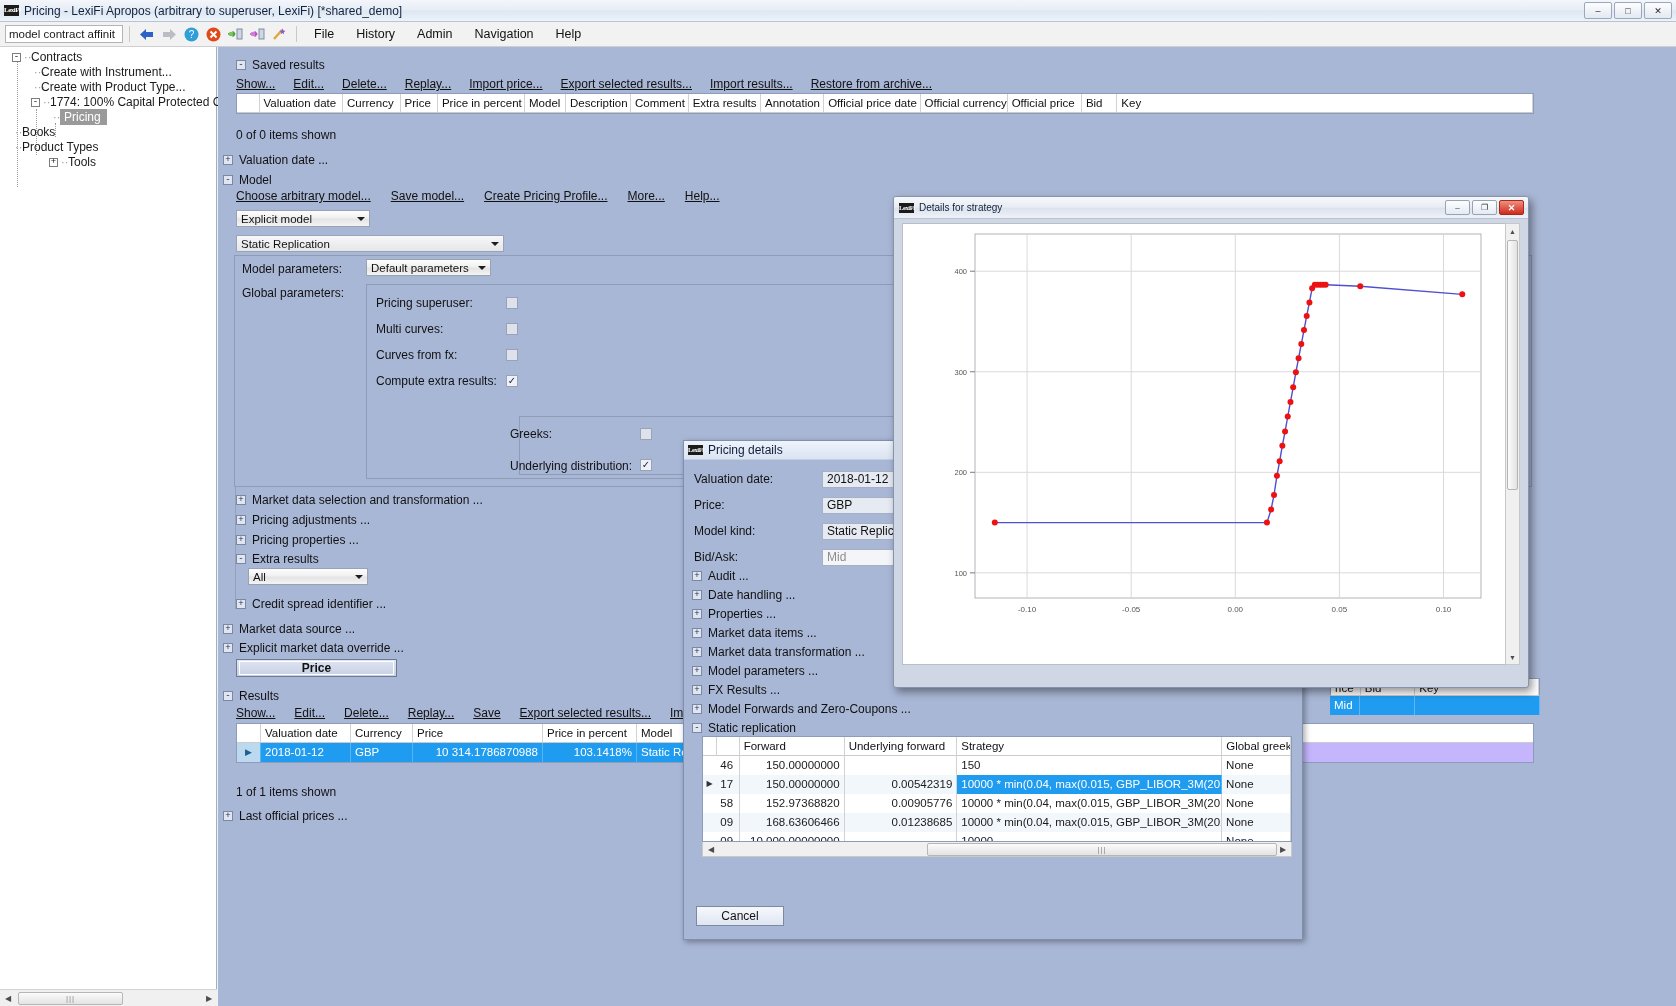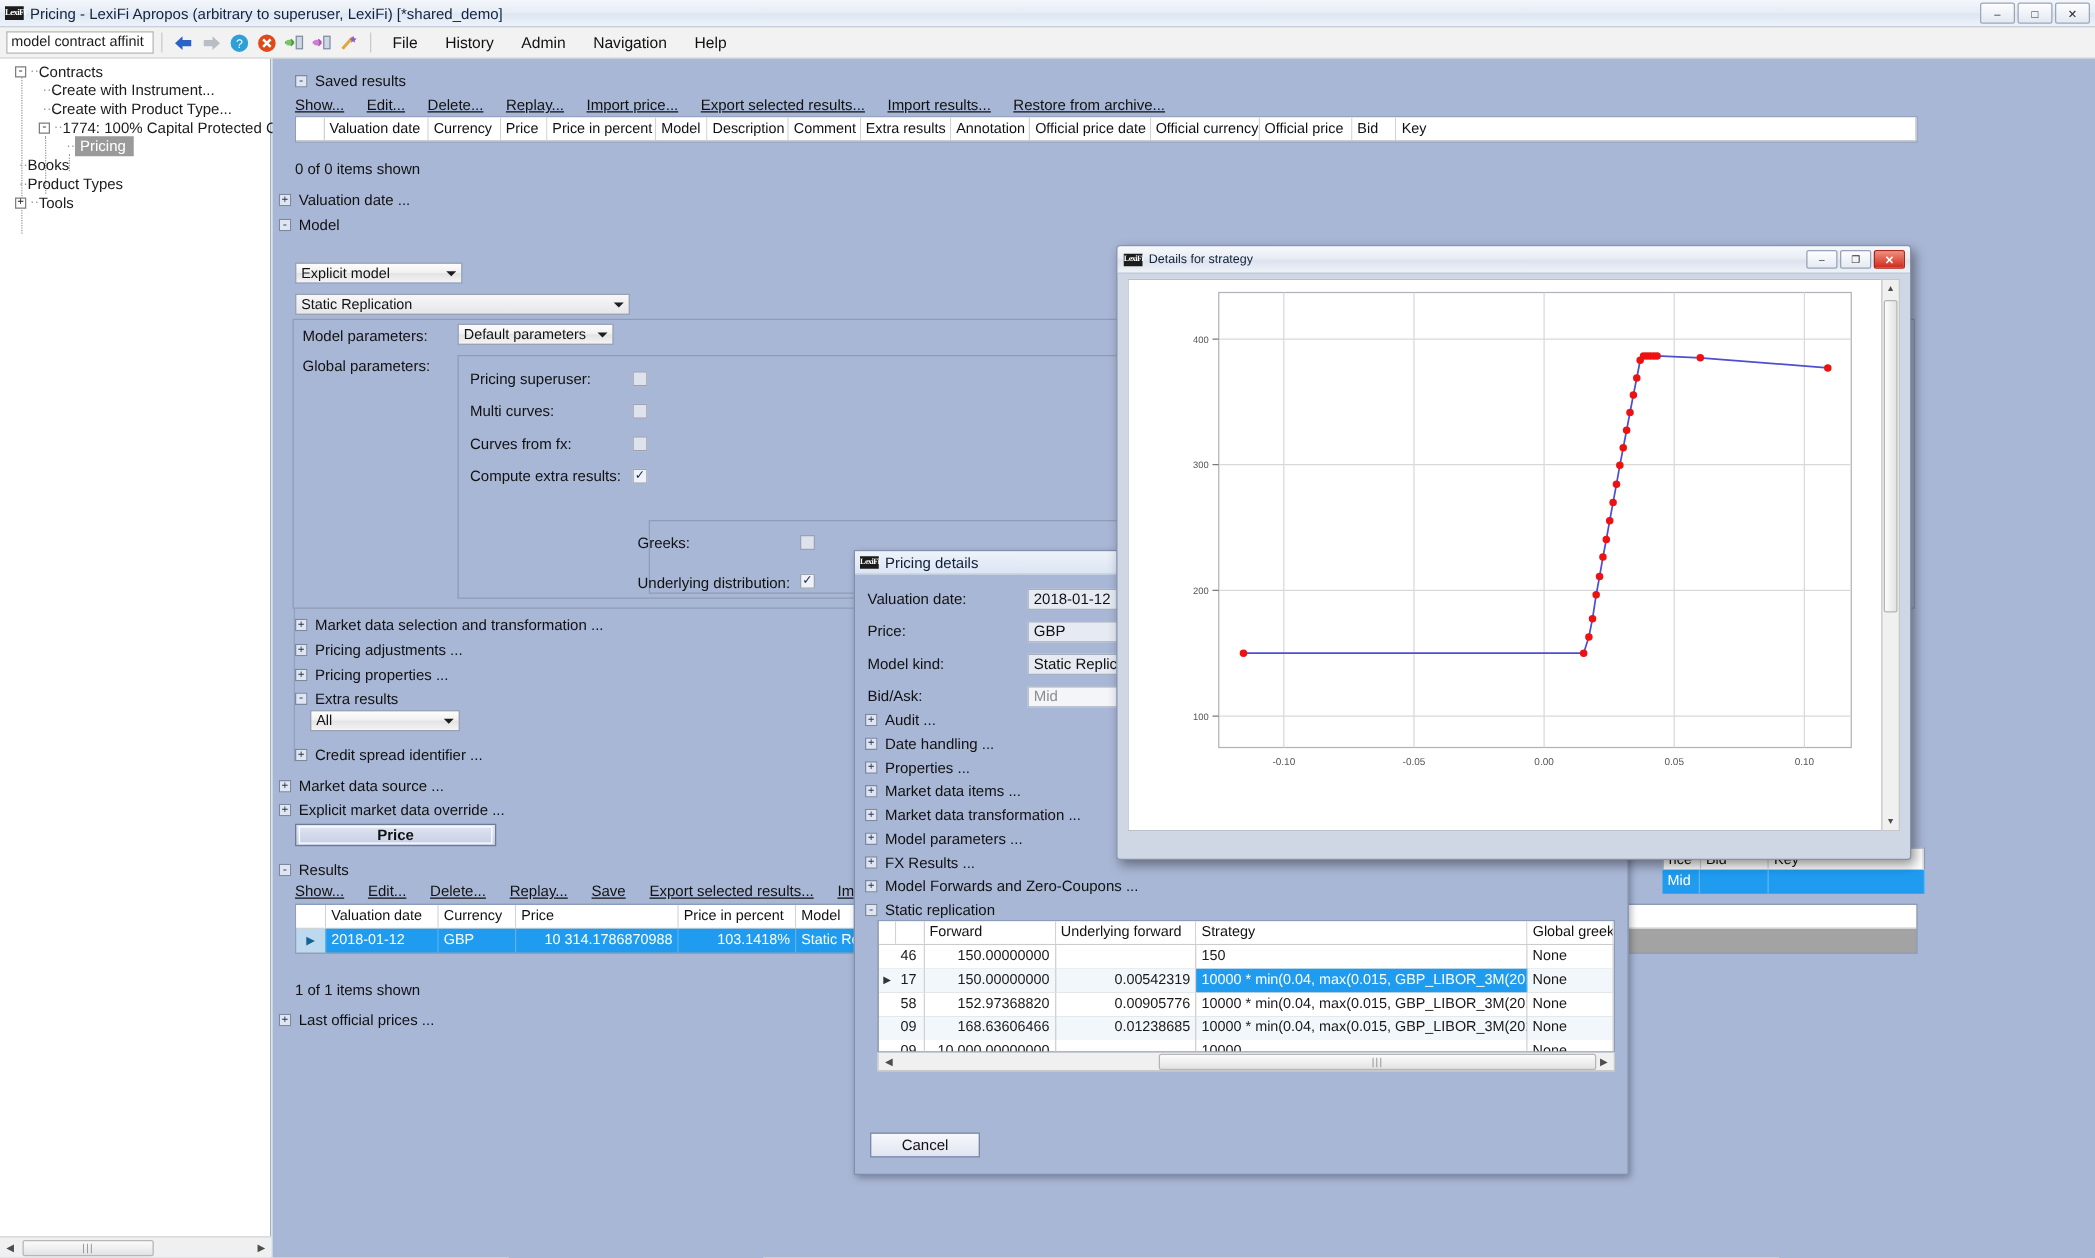--- a/index.html
+++ b/index.html
@@ -111,21 +111,21 @@
     border:1px solid #7b88a0; background:#dfe5f1;
     text-align:center; font-size:9px; color:#24324f;
     font-family:"Liberation Mono", monospace;
     margin-right:6px; flex:none;
   }
   .sec-label { font-size:12px; color:#111; }
   .linkrow { display:flex; gap:18px; font-size:12px; }
   .lnk { color:#111; text-decoration:underline; cursor:pointer; white-space:nowrap; }
 
   
-  .grid { background:#a3a3a3; border:1px solid #8d9cb8; }
+  .grid { background:#c4b5fd; border:1px solid #8d9cb8; }
   .grid-head {
     display:flex; height:19px; align-items:stretch;
     background:#fff; border-bottom:1px solid #cbcbcb;
   }
   .gh {
     border-right:1px solid #d2d2d2; font-size:11.5px; line-height:18px;
     padding-left:4px; color:#111; white-space:nowrap; overflow:hidden;
     background:#fff;
   }
   .grid-row { display:flex; height:19px; }
@@ -343,21 +343,21 @@
       </div>
       <div class="tnode" style="padding-left:53px;">
         <span class="tdash">···</span><span class="tlabel sel">Pricing</span>
       </div>
       <div class="tnode" style="padding-left:15px;">
         <span class="tdash">···</span><span class="tlabel">Books</span>
       </div>
       <div class="tnode" style="padding-left:15px;">
         <span class="tdash">···</span><span class="tlabel">Product Types</span>
       </div>
-      <div class="tnode" style="padding-left:12px;">
+      <div class="tnode" style="padding-left:12px;margin-left:37px;">
         <span class="tbox">+</span><span class="tdash">··</span><span class="tlabel">Tools</span>
       </div>
     </div>
     <div class="left-hscroll">
       <div class="hs-arrow">◀</div>
       <div class="hs-thumb">|||</div>
       <div class="hs-arrow" style="position:absolute;right:0;">▶</div>
     </div>
   </div>
 
@@ -400,20 +400,27 @@
     <div class="itemcount" style="position:absolute;left:18px;top:81px;">0 of 0 items shown</div>
 
     <div class="sec-row" style="position:absolute;left:5px;top:106px;">
       <span class="expbox">+</span>
       <span class="sec-label">Valuation date ...</span>
     </div>
 
     <div class="sec-row" style="position:absolute;left:5px;top:126px;">
       <span class="expbox">-</span>
       <span class="sec-label">Model</span>
+    </div>
+    <div class="linkrow" style="position:absolute;left:18px;top:142px;gap:20px;">
+      <span class="lnk">Choose arbitrary model...</span>
+      <span class="lnk">Save model...</span>
+      <span class="lnk">Create Pricing Profile...</span>
+      <span class="lnk">More...</span>
+      <span class="lnk">Help...</span>
     </div>
 
     <div class="combo" style="position:absolute;left:18px;top:163px;width:134px;">
       <span>Explicit model</span>
       <span class="arrow"></span>
     </div>
 
     <div class="combo flat" style="position:absolute;left:18px;top:188px;width:268px;">
       <span>Static Replication</span>
       <span class="arrow"></span>

